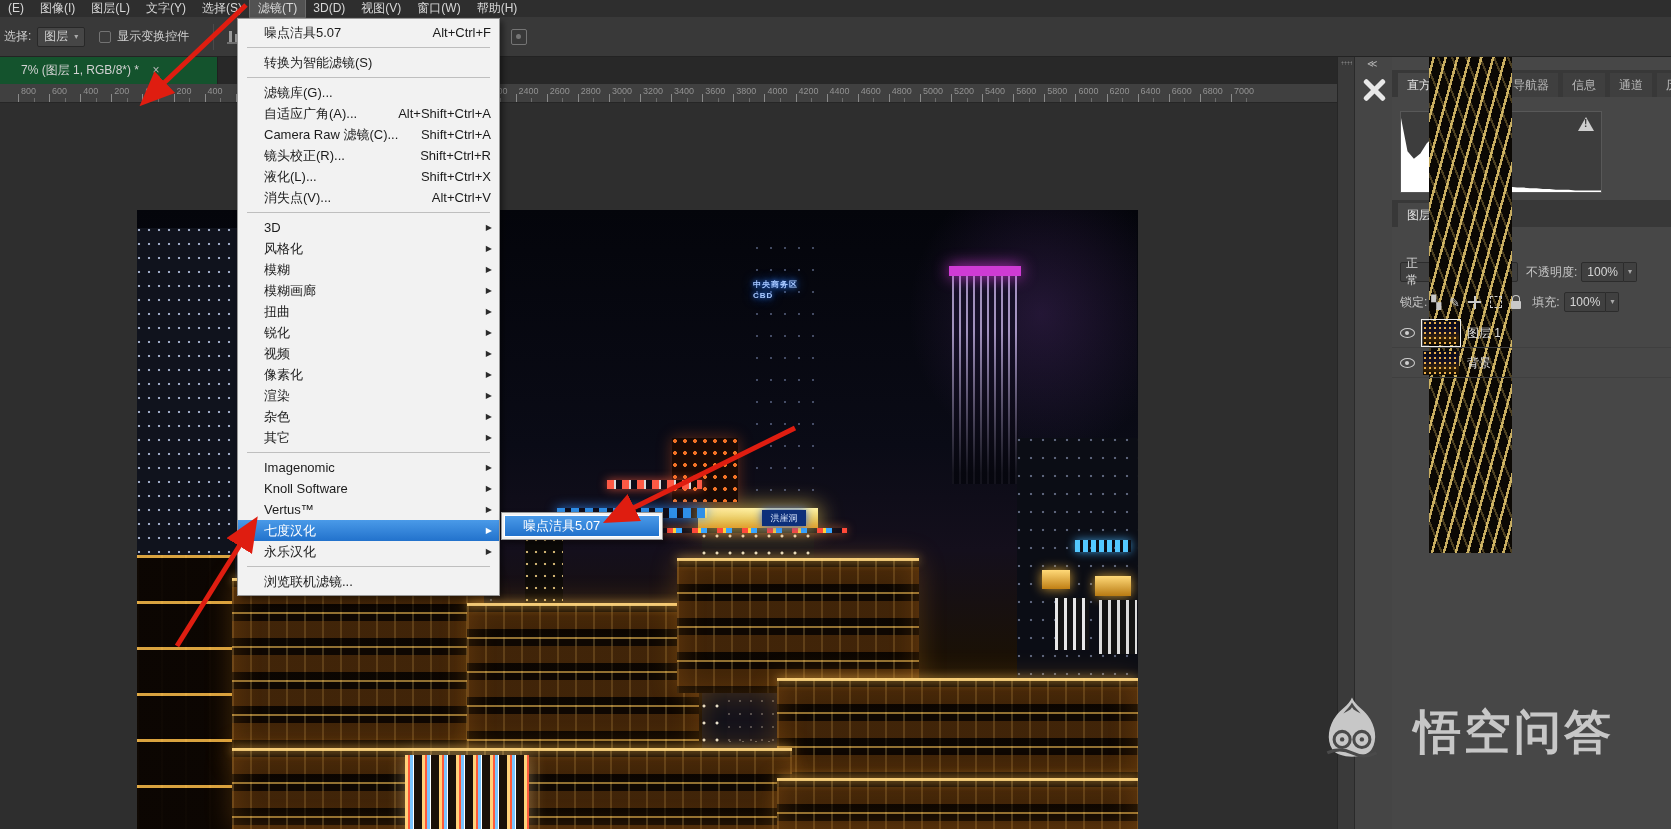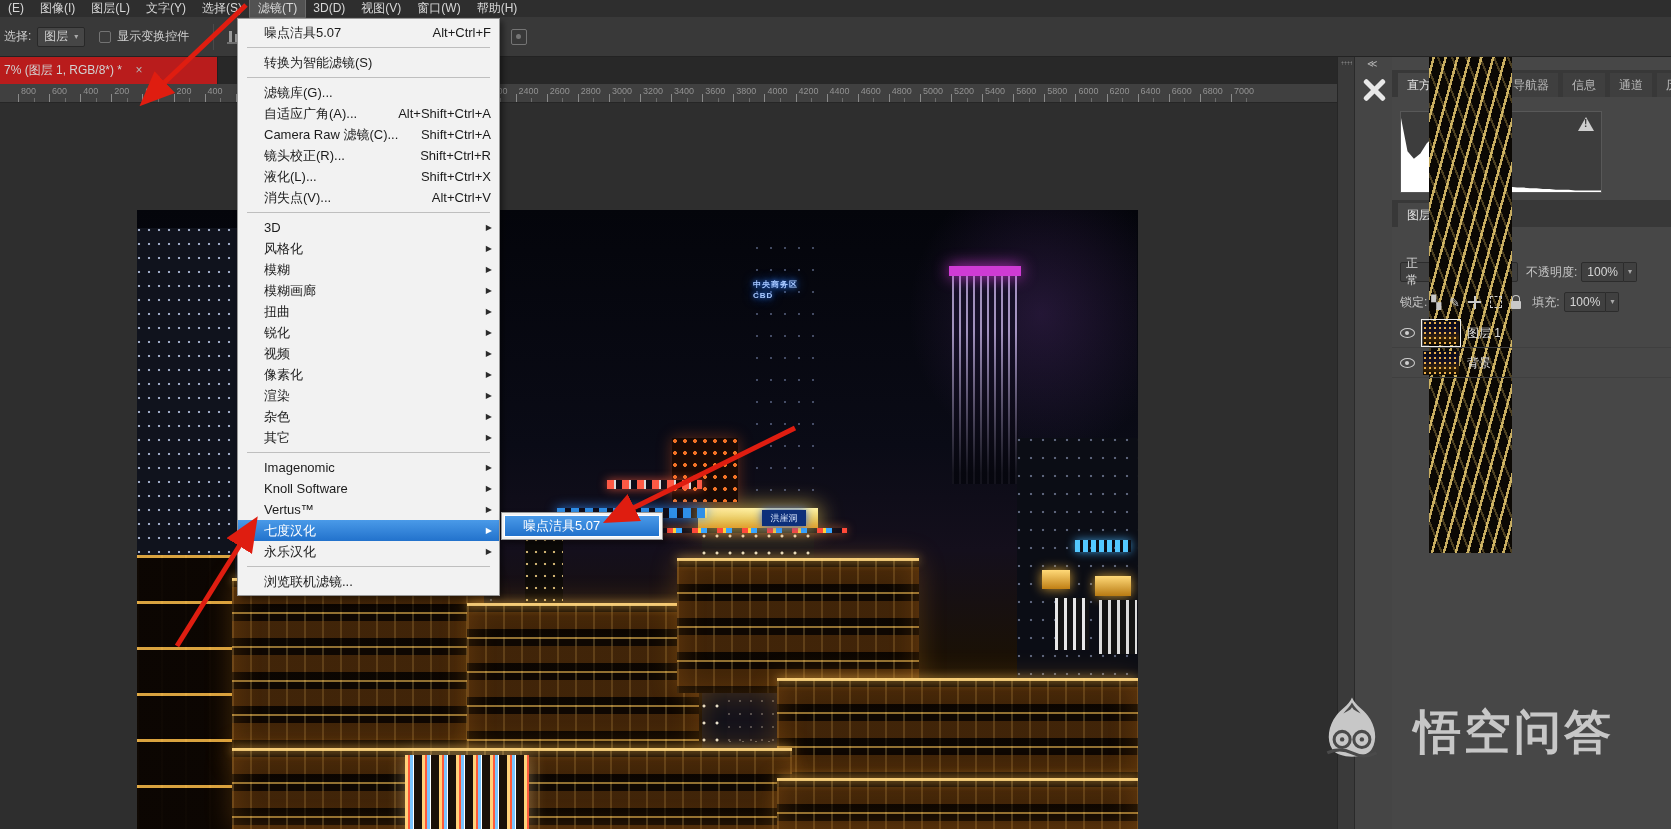--- a/index.html
+++ b/index.html
@@ -36,22 +36,22 @@
          position:relative; display:inline-block; }
   .c3d::after { content:''; position:absolute; left:4px; top:4px; width:5px; height:5px;
                 background:#757575; border-radius:50%; }
   .c3d.cross::after { width:8px; height:8px; left:2.5px; top:2.5px; border-radius:0;
                 background:linear-gradient(#757575,#757575) center/8px 2px no-repeat,
                            linear-gradient(#757575,#757575) center/2px 8px no-repeat; }
   .lbl3d { color:#8f8f8f; margin-left:10px; }
 
   
   #docbar { left:0; top:57px; width:1337px; height:27px; background:#282828; z-index:5; }
-  #doctab { position:absolute; left:0; top:0; width:218px; height:27px; background:#b91c1c;
-            color:#d2d2d2; font-size:12px; line-height:27px; padding-left:4px;
+  #doctab { position:absolute; left:0; top:0; width:218px; height:27px; background:#14532d;
+            color:#d2d2d2; font-size:12px; line-height:27px; padding-left:21px;
             border-right:1px solid #1f1f1f; white-space:nowrap; }
   #doctab .close { margin-left:10px; color:#b5b5b5; font-size:12px; }
   #ruler { left:0; top:84px; width:1337px; height:19px; background:#404040;
            border-bottom:1px solid #262626; z-index:5; }
   .rt-lbl { position:absolute; top:2px; font-size:9px; color:#929292; }
   .rt-tick { position:absolute; bottom:0; width:1px; height:8px; background:#8a8a8a; }
   .rt-mini { position:absolute; bottom:0; width:1px; height:4px; background:#6d6d6d; }
 
   
   #canvas { left:0; top:103px; width:1337px; height:726px; background:#2e2e2e; z-index:1; }

